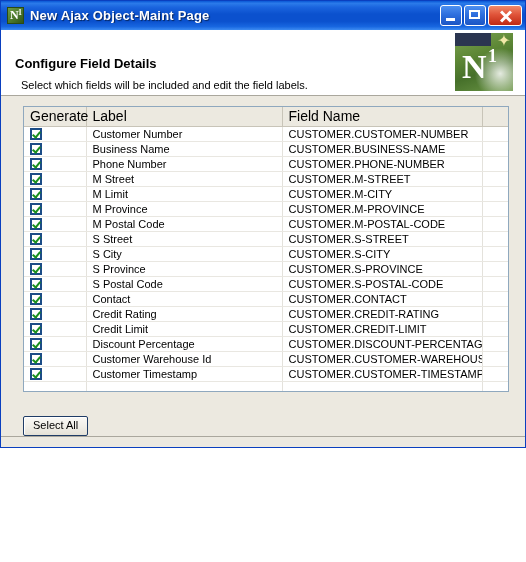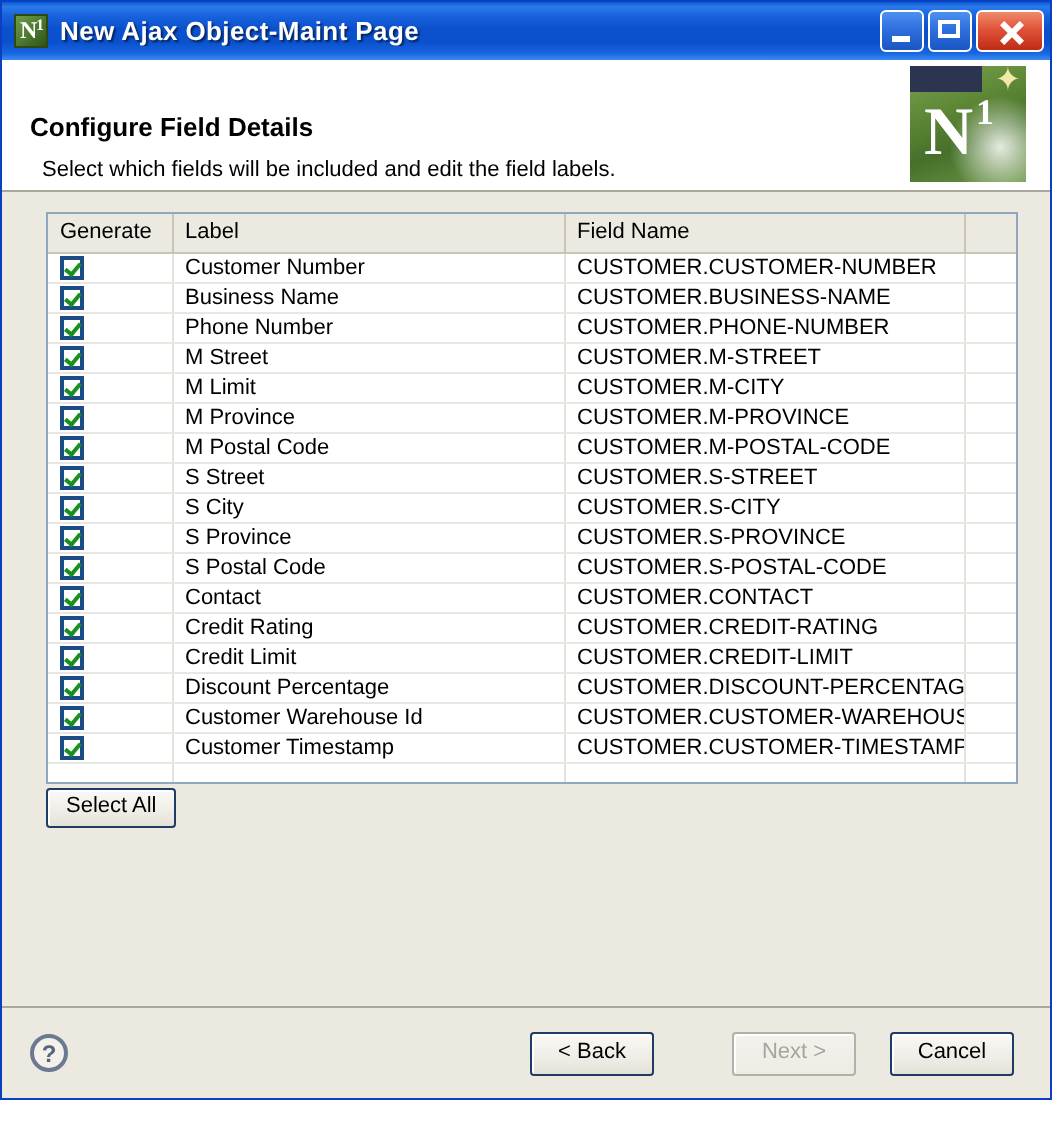--- a/index.html
+++ b/index.html
@@ -9,21 +9,21 @@
   }
   body {
     font-family: "Liberation Sans", sans-serif;
     font-size: 11px;
     -webkit-font-smoothing: none;
   }
 
   .window {
     position: relative;
     width: 526px;
-    height: 550px;
+    height: 448px;
     box-sizing: border-box;
     background: #ECE9E0;
     border: 1px solid #0A3FBF;
     border-top: none;
     display: flex;
     flex-direction: column;
     overflow: hidden;
   }
 
   
@@ -208,21 +208,21 @@
   table.fields {
     border-collapse: collapse;
     width: 100%;
     table-layout: fixed;
     font-size: 11px;
   }
   table.fields thead th {
     background: #ECE9E0;
     font-weight: normal;
     text-align: left;
-    font-size: 11px;
+    font-size: 14px;
     color: #000000;
     height: 19px;
     padding: 0 0 0 6px;
     border-right: 1px solid #C8C4B8;
     border-bottom: 1px solid #C8C4B8;
     box-sizing: border-box;
     white-space: nowrap;
   }
   table.fields thead th.last { border-right: none; }
   table.fields tbody td {
@@ -255,21 +255,21 @@
     left: 2px;
     top: 0px;
     width: 3px;
     height: 6px;
     border: solid #17901C;
     border-width: 0 2px 2px 0;
     transform: rotate(40deg);
   }
 
   .sel-buttons {
-    margin-top: 2px;
+    margin-top: 24px;
     display: flex;
     gap: 6px;
   }
   .btn {
     font-family: "Liberation Sans", sans-serif;
     font-size: 11px;
     color: #000000;
     background: linear-gradient(to bottom, #FAF9F6 0%, #F0EEE7 55%, #E4E1D7 100%);
     border: 1px solid #1F3C66;
     border-radius: 2px;

